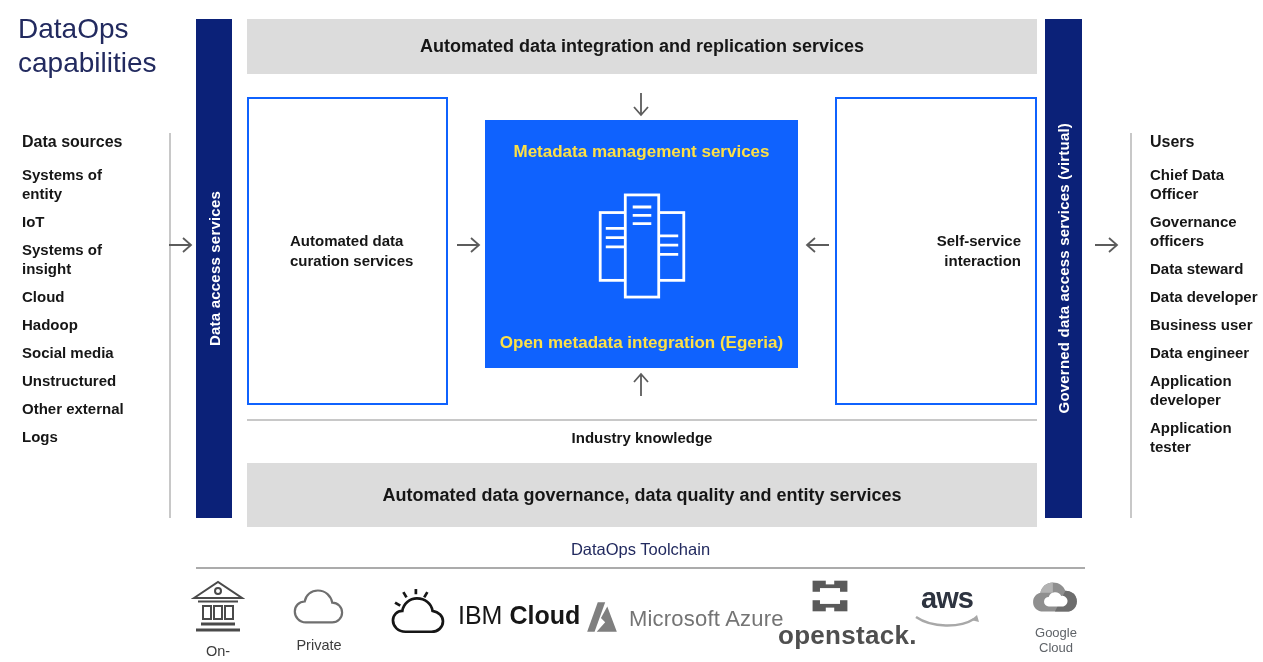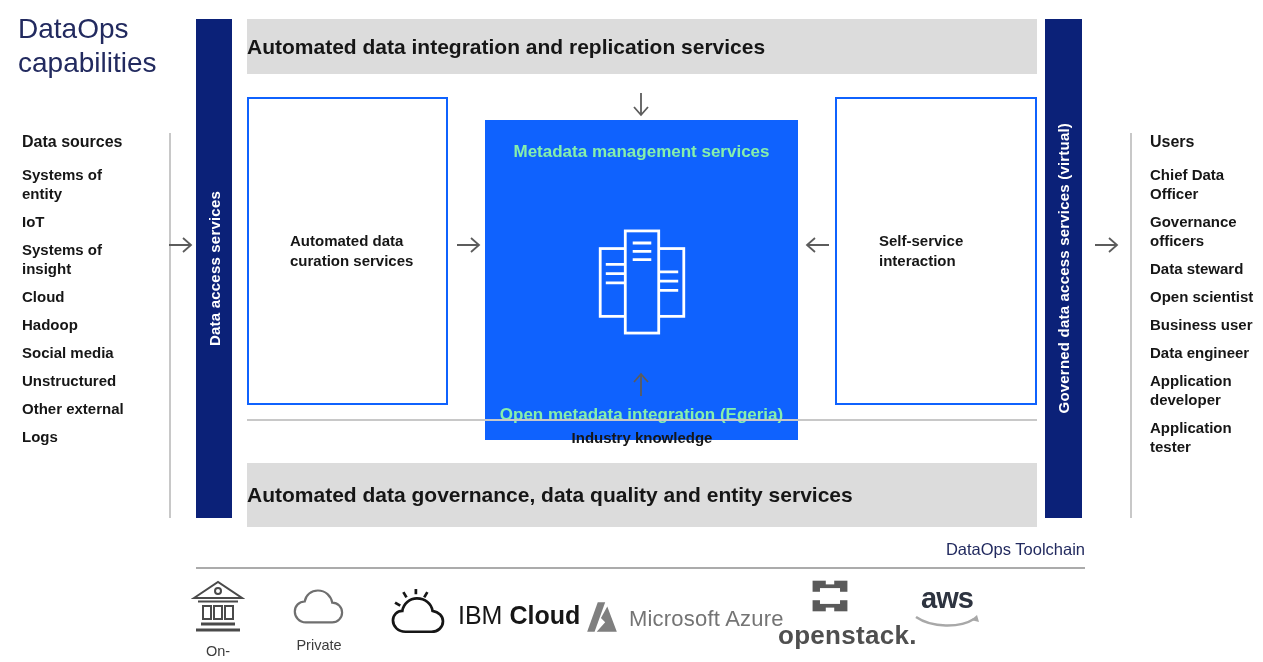--- a/index.html
+++ b/index.html
@@ -21,46 +21,46 @@
     position:absolute;top:19px;height:499px;width:36px;background:#0b2178;
     display:flex;align-items:center;justify-content:center;
   }
   .vbar span{
     writing-mode:vertical-rl;transform:rotate(180deg);
     color:#ffffff;font-weight:700;font-size:15px;white-space:nowrap;letter-spacing:.2px;
   }
   
   .hbar{
     position:absolute;left:247px;width:790px;height:55px;background:#dcdcdc;
-    display:flex;align-items:center;
-    font-weight:700;font-size:21px;color:#161616;
+    display:flex;align-items:center;justify-content:center;
+    font-weight:700;font-size:18px;color:#161616;
   }
   
   .outline-box{
     position:absolute;top:97px;width:201px;height:308px;background:#fff;
     border:2px solid #0f62fe;box-sizing:border-box;
     display:flex;align-items:center;font-size:15px;font-weight:600;line-height:20px;
   }
   .outline-box .lbl{padding-left:41px;padding-right:14px;}
   
   .blue-box{
-    position:absolute;left:485px;top:120px;width:313px;height:320px;background:#0f62fe;
-    color:#86efac;display:flex;flex-direction:column;align-items:center;justify-content:space-between;
+    position:absolute;left:485px;top:120px;width:313px;height:248px;background:#0f62fe;
+    color:#fde047;display:flex;flex-direction:column;align-items:center;justify-content:space-between;
     padding:22px 10px 15px;box-sizing:border-box;text-align:center;
   }
   .blue-box .ttl,.blue-box .sub{font-size:17px;font-weight:700;}
   .arr{position:absolute;line-height:0;}
   .industry{
     position:absolute;left:247px;width:790px;top:429px;text-align:center;
     font-size:15px;font-weight:700;
   }
   .hline{position:absolute;height:2px;background:#c8c8c8;}
   
   .tool-title{
-    position:absolute;left:196px;width:889px;top:540px;text-align:right;
+    position:absolute;left:196px;width:889px;top:540px;text-align:center;
     font-size:16.5px;font-weight:400;color:#222a5f;
   }
   .tool-line{position:absolute;left:196px;width:889px;top:567px;height:2px;background:#ababab;}
   .logo{position:absolute;text-align:center;}
   .logo .cap{font-size:14.5px;color:#3d3d3d;margin-top:4px;}
   .ibmcloud{display:flex;align-items:center;gap:10px;}
   .ibmcloud .txt{font-size:25px;color:#161616;}
   .ibmcloud .txt b{font-weight:700;}
   .azure{display:flex;align-items:center;gap:9px;}
   .azure .txt{font-size:22px;color:#747474;font-weight:400;letter-spacing:.2px;}
@@ -137,21 +137,21 @@
     <div class="sub">Open metadata integration (Egeria)</div>
   </div>
 
   <div class="arr" style="left:804px;top:236px;">
     <svg width="26" height="18" viewBox="0 0 26 18">
         <path d="M25 9 H4 M11 2 L3 9 L11 16" stroke="#5c5c5c" stroke-width="1.8" fill="none"></path>
       </svg>
   </div>
 
   <div class="outline-box" style="left:835px;width:202px;">
-    <div class="lbl" style="padding-left:42px;">Self-service interaction</div>
+    <div class="lbl" style="padding-left:42px;text-align:right;">Self-service interaction</div>
   </div>
 
   <div class="arr" style="left:632px;top:371px;">
     <svg width="18" height="26" viewBox="0 0 18 26">
         <path d="M9 25 V4 M2 11 L9 3 L16 11" stroke="#5c5c5c" stroke-width="1.8" fill="none"></path>
       </svg>
   </div>
 
   <div class="hline" style="left:247px;width:790px;top:419px;"></div>
   <div class="industry">Industry knowledge</div>
@@ -170,21 +170,21 @@
       </svg>
   </div>
 
   <div class="vline" style="left:1130px;top:133px;height:385px;"></div>
 
   <div class="side-list" style="left:1150px;top:132px;width:112px;">
     <div class="hdr">Users</div>
     <div class="itm">Chief Data Officer</div>
     <div class="itm">Governance officers</div>
     <div class="itm">Data steward</div>
-    <div class="itm">Open scientist</div>
+    <div class="itm">Data developer</div>
     <div class="itm">Business user</div>
     <div class="itm">Data engineer</div>
     <div class="itm">Application developer</div>
     <div class="itm">Application tester</div>
   </div>
 
   <div class="tool-title">DataOps Toolchain</div>
   <div class="tool-line"></div>
 
   <div class="logo" style="left:190px;top:577px;width:56px;">
@@ -255,14 +255,25 @@
   <div class="logo aws" style="left:913px;top:583px;width:68px;">
     <div class="txt">aws</div>
     <span>
       <svg width="66" height="18" viewBox="0 0 66 18">
         <path d="M2 4 C18 15 46 15 60 6" stroke="#a8a8a8" stroke-width="2.5" fill="none"></path>
         <polygon points="63,2 65,9 57,7" fill="#a8a8a8"></polygon>
       </svg>
     </span>
   </div>
 
+  <div class="logo google" style="left:1018px;top:576px;width:76px;">
+    <span>
+      <svg width="50" height="42" viewBox="0 0 48 40">
+        <path d="M12 34 C6 34 2 30 2 25 C2 20 5 17 9 16 C10 10 15 6 21 6 C27 6 31 9 33 14 C39 14 44 18 44 24 C44 30 40 34 34 34 Z" fill="#8f8f8f"></path>
+        <path d="M33 14 C39 14 44 18 44 24 C44 30 40 34 34 34 H23 Z" fill="#6d6d6d"></path>
+        <path d="M9 16 C10 10 15 6 21 6 L21 16 Z" fill="#b3b3b3"></path>
+        <path d="M17 29 a4.5 4.5 0 0 1 0 -9 a6.5 6.5 0 0 1 12 -1 a5 5 0 0 1 2 10 z" fill="#ffffff"></path>
+      </svg>
+    </span>
+    <div class="cap">Google Cloud</div>
+  </div>
 
 </div>
 
 </body></html>

